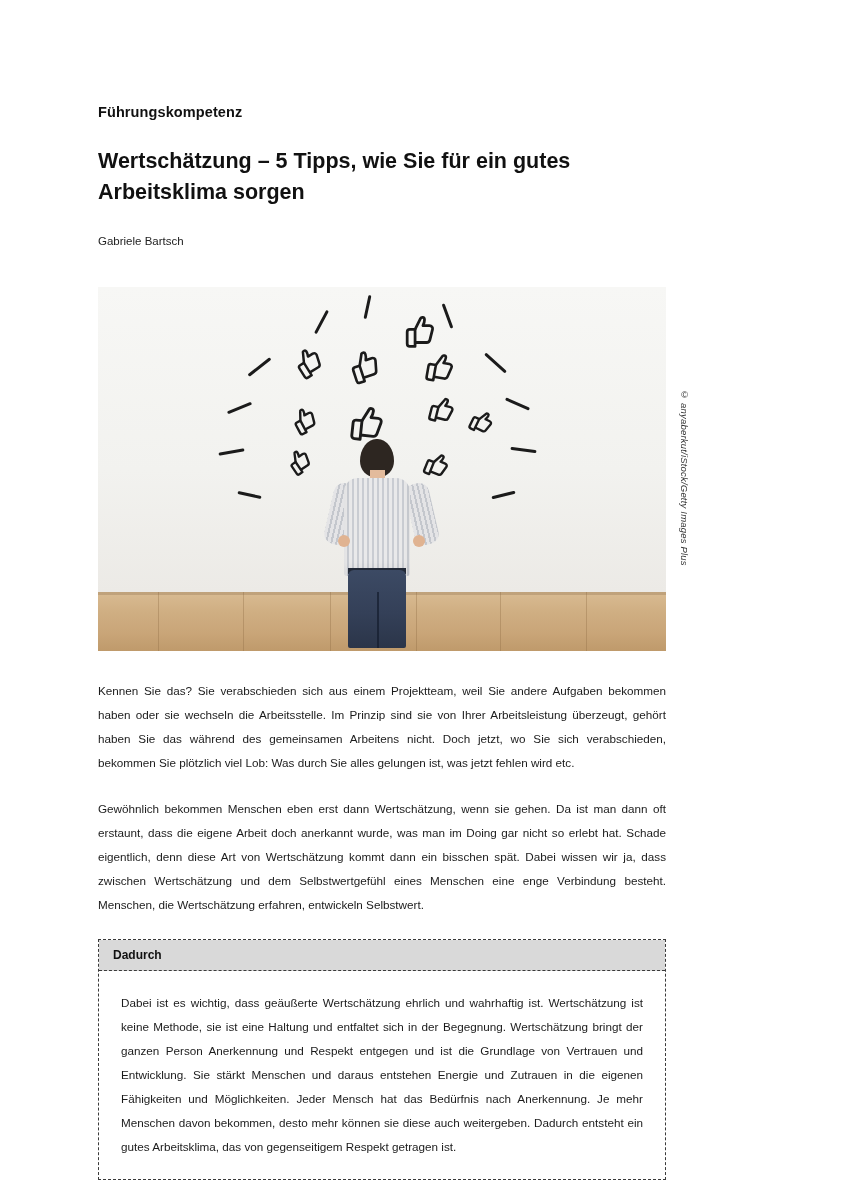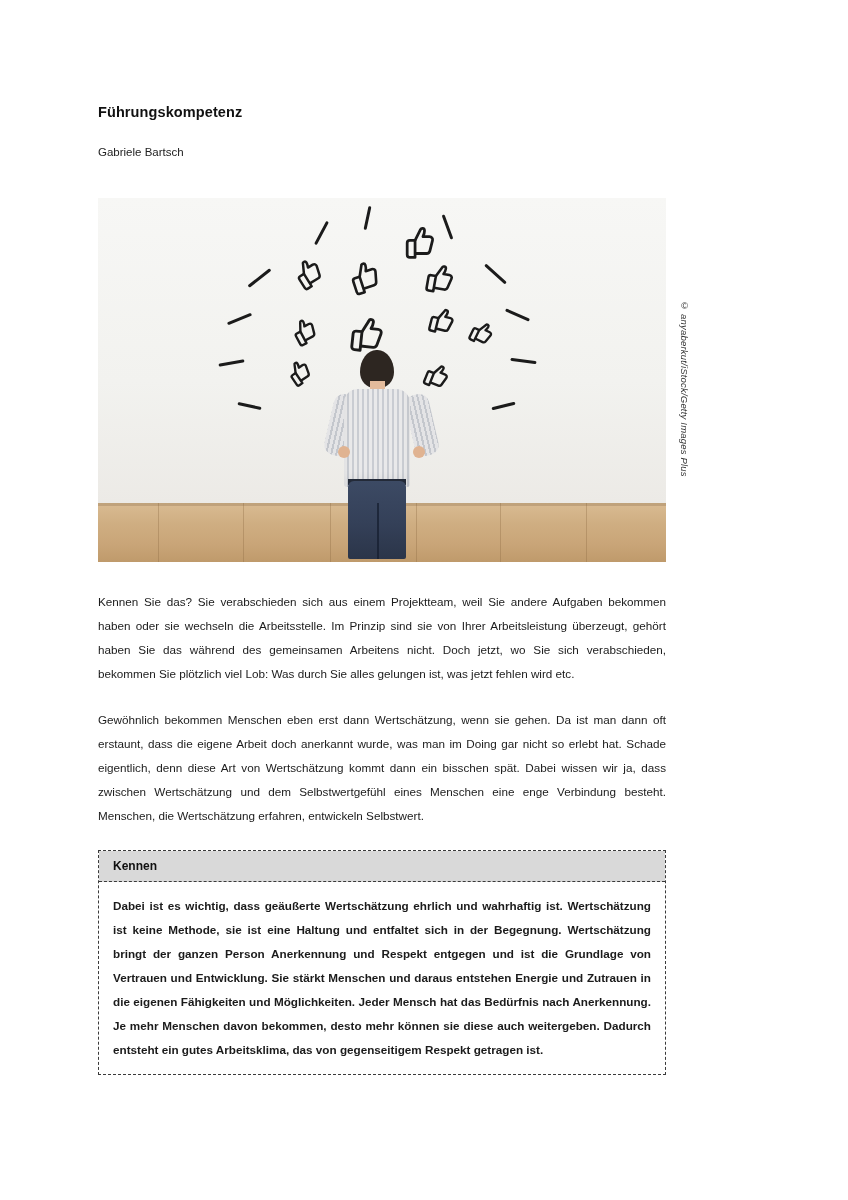--- a/index.html
+++ b/index.html
@@ -212,30 +212,31 @@
     color: #111111;
     border-bottom: 1px dashed #3a3a3a;
   }
   .callout-body {
     padding: 12px 14px 12px 14px;
     font-size: 11.7px;
     line-height: 2.05;
     text-align: justify;
     color: #1b1b1b;
   }
-  .callout-body p { margin: 0; font-weight: bold; }
+  .callout-body p { margin: 8px; }
 </style>
 </head>
 <body>
 
 <div class="page">
   <div class="content">
 
     <div class="kicker">Führungskompetenz</div>
 
+    <h1 class="headline">Wertschätzung – 5 Tipps, wie Sie für ein gutes Arbeitsklima sorgen</h1>
 
     <div class="author">Gabriele Bartsch</div>
 
     <div class="figure">
       <div class="photo">
         <div class="wall"></div>
         <div class="floor">
           <div class="plank" style="left:60px"></div>
           <div class="plank" style="left:145px"></div>
           <div class="plank" style="left:232px"></div>
@@ -339,20 +340,20 @@
         <div class="stroke" style="left:404px; top:196px; width:3px; height:24px; transform:rotate(-104deg);"></div>
       </div>
 
       <div class="credit">© anyaberkut/iStock/Getty Images Plus</div>
     </div>
 
     <p class="para">Kennen Sie das? Sie verabschieden sich aus einem Projektteam, weil Sie andere Aufgaben bekommen haben oder sie wechseln die Arbeitsstelle. Im Prinzip sind sie von Ihrer Arbeitsleistung überzeugt, gehört haben Sie das während des gemeinsamen Arbeitens nicht. Doch jetzt, wo Sie sich verabschieden, bekommen Sie plötzlich viel Lob: Was durch Sie alles gelungen ist, was jetzt fehlen wird etc.</p>
     <p class="para">Gewöhnlich bekommen Menschen eben erst dann Wertschätzung, wenn sie gehen. Da ist man dann oft erstaunt, dass die eigene Arbeit doch anerkannt wurde, was man im Doing gar nicht so erlebt hat. Schade eigentlich, denn diese Art von Wertschätzung kommt dann ein bisschen spät. Dabei wissen wir ja, dass zwischen Wertschätzung und dem Selbstwertgefühl eines Menschen eine enge Verbindung besteht. Menschen, die Wertschätzung erfahren, entwickeln Selbstwert.</p>
 
     <div class="callout">
-      <div class="callout-head">Kennen</div>
+      <div class="callout-head">Dadurch</div>
       <div class="callout-body">
         <p>Dabei ist es wichtig, dass geäußerte Wertschätzung ehrlich und wahrhaftig ist. Wertschätzung ist keine Methode, sie ist eine Haltung und entfaltet sich in der Begegnung. Wertschätzung bringt der ganzen Person Anerkennung und Respekt entgegen und ist die Grundlage von Vertrauen und Entwicklung. Sie stärkt Menschen und daraus entstehen Energie und Zutrauen in die eigenen Fähigkeiten und Möglichkeiten. Jeder Mensch hat das Bedürfnis nach Anerkennung. Je mehr Menschen davon bekommen, desto mehr können sie diese auch weitergeben. Dadurch entsteht ein gutes Arbeitsklima, das von gegenseitigem Respekt getragen ist.</p>
       </div>
     </div>
 
   </div>
 </div>
 
 </body></html>

